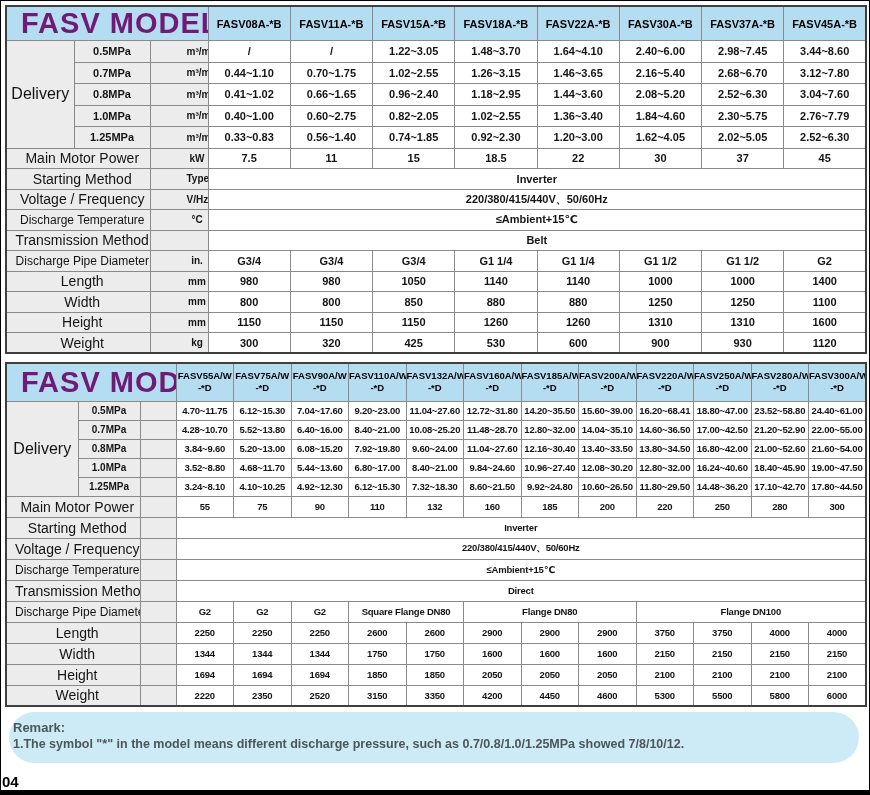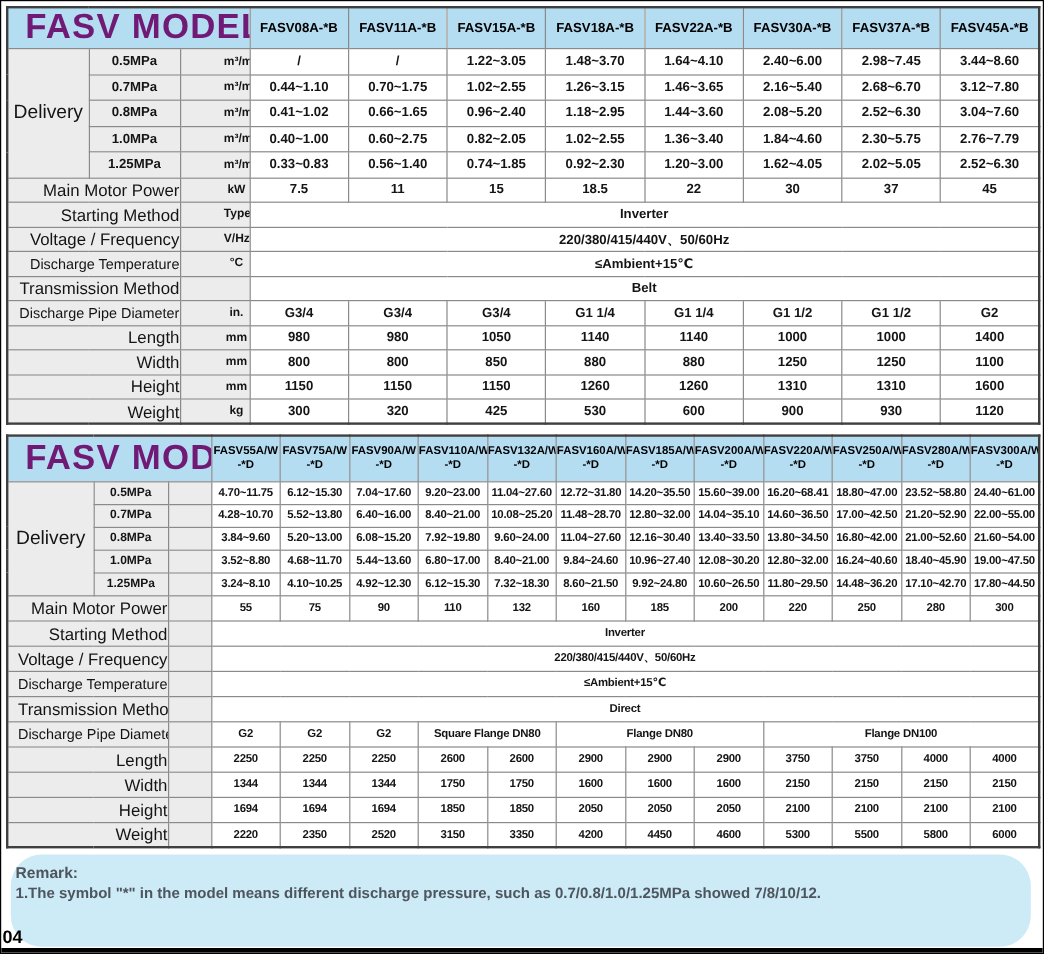--- a/index.html
+++ b/index.html
@@ -26,26 +26,26 @@
   .model-head{background:var(--blue);font-weight:bold;font-size:11px;color:#000;}
   .t2 .model-head{font-size:9.5px;white-space:pre-line;line-height:1.3;}
   .delivery-label{background:var(--gray);font-size:16px;font-weight:normal;}
   .pressure-cell{background:var(--gray);font-weight:bold;font-size:11px;}
   .unit-cell{background:var(--gray);font-weight:bold;font-size:10px;padding-left:36px;}
   .t2 .pressure-cell{font-size:10px;}
   .t2 .unit-cell{font-size:9px;}
   .data-cell{background:#fff;font-weight:bold;font-size:11px;white-space:nowrap;}
   .t2 .data-cell{font-size:9.5px;letter-spacing:-0.2px;}
   .row-label{
-    background:var(--gray);text-align:right;padding-left:8px;
+    background:var(--gray);text-align:center;padding-left:8px;
     font-size:14px;font-weight:normal;white-space:nowrap;margin-top:38px;
   }
   .row-label.small{font-size:12px;}
   .remark{
-    position:absolute;left:8px;width:850px;top:711px;height:77px;
+    position:absolute;left:8px;width:850px;top:711px;height:51px;
     background:var(--remark);color:#4d565c;font-weight:bold;
     box-sizing:border-box;padding:7px 10px 0 4px;border-radius:26px;
   }
   .remark-title{font-size:13px;line-height:17px;}
   .remark-line{font-size:12.5px;line-height:17px;}
   .page-num{
     position:absolute;left:1px;bottom:4px;font-size:15px;font-weight:bold;color:#000;
   }
   .bottom-bar{position:absolute;left:0;right:0;bottom:0;height:4px;background:#000;}
 </style>

